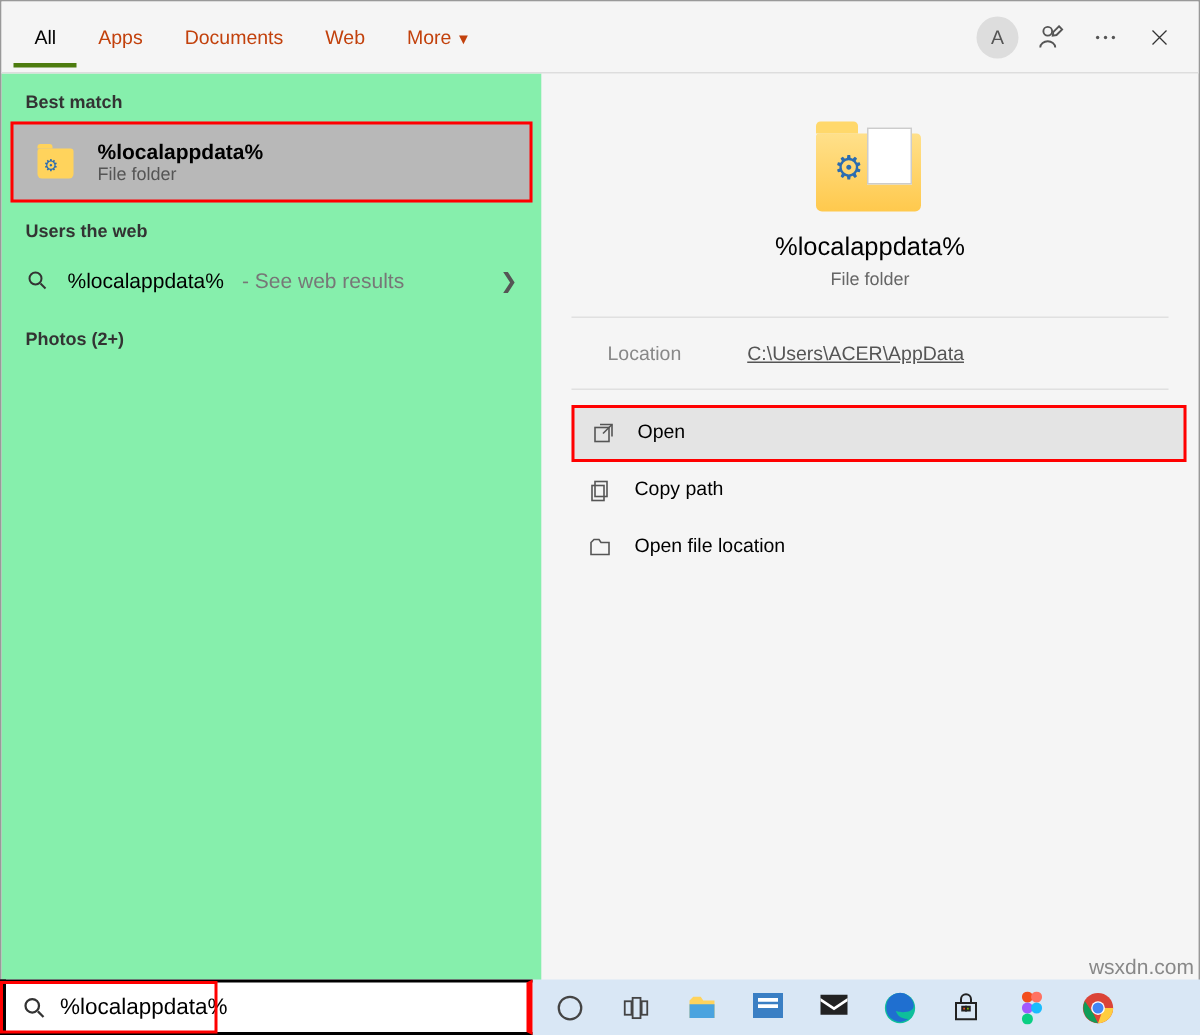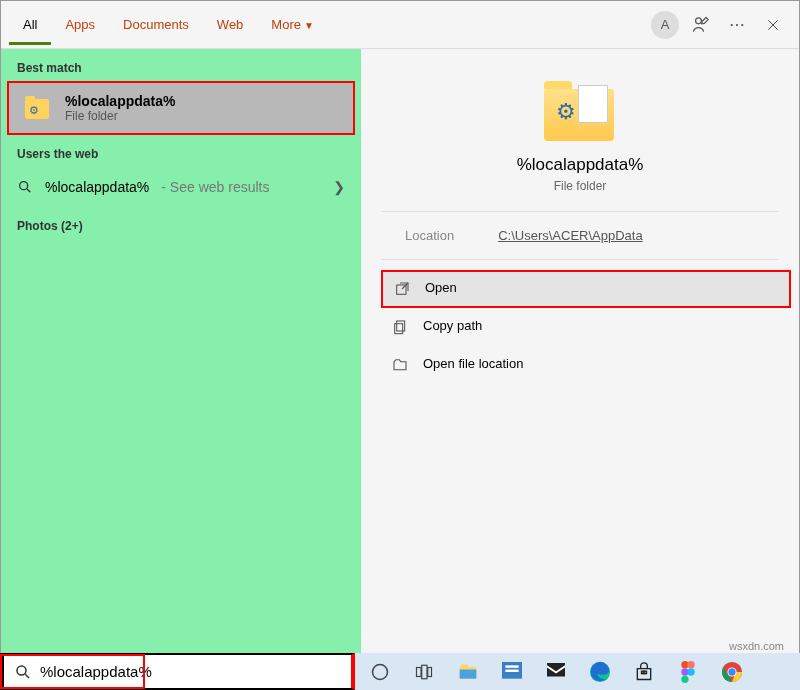--- a/index.html
+++ b/index.html
@@ -46,21 +46,21 @@
     .action { display: flex; gap: 14px; padding: 10px 30px; font-size: 13px; color: #000; cursor: pointer; }
     .action.hl { background: #e4e4e4; border: 2px solid red; margin: 0 8px 0 20px; padding: 8px 10px; }
     .action-icon { width: 18px; height: 18px; color: #555; display: flex; align-items: center; justify-content: center; }
     .searchbar-row { position: absolute; bottom: 0; left: 0; right: 0; height: 37px; background: #d9e7f5; display: flex; align-items: center; }
     .searchbar { width: 355px; height: 37px; background: #fff; display: flex; align-items: center; padding: 0 10px; border-top: 2px solid #000; border-bottom: 2px solid #000; border-left: 4px solid #000; border-right: 4px solid red; }
     .searchbar input { border: none; outline: none; flex: 1; font-size: 15px; background: transparent; }
     .sb-red { border: 2px solid red; position: absolute; top: -1px; right: 206px; width: 145px; bottom: -1px; pointer-events: none; }
     .taskbar-icons { display: flex; align-items: center; gap: 18px; padding: 0 12px; height: 100%; }
     .tbi { width: 26px; height: 26px; display: flex; align-items: center; justify-content: center; }
     svg { display: block; }
-    .watermark { position: absolute; right: 16px; bottom: 38px; font-size: 11px; color: #888; }
+    .watermark { position: absolute; right: 4px; bottom: 38px; font-size: 14px; color: #888; }
   </style>
 </head>
 <body>
 
 <div class="window">
   <div class="header">
     <div class="tabs">
       <div class="tab active">All</div>
       <div class="tab">Apps</div>
       <div class="tab">Documents</div>

